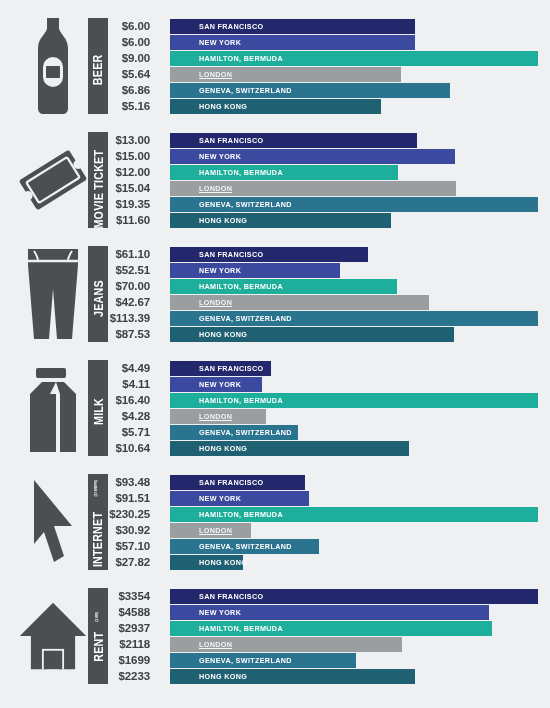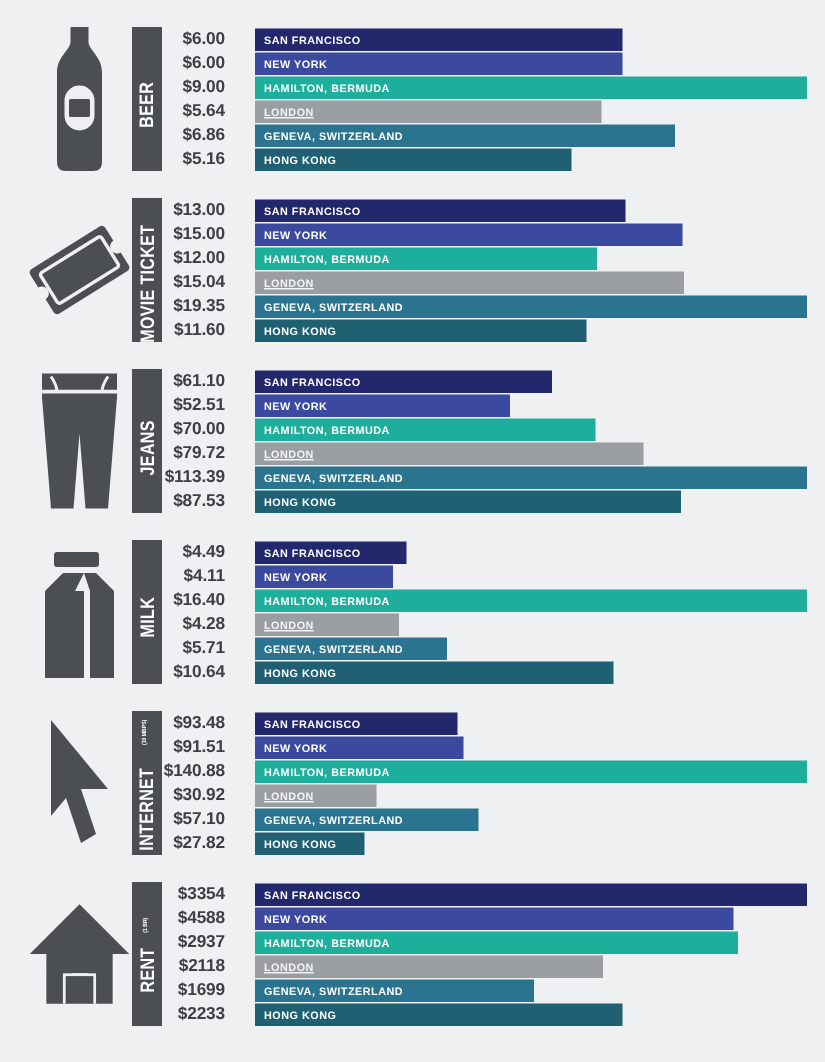--- a/index.html
+++ b/index.html
@@ -91,20 +91,21 @@
   .bar-track {
     flex: 1 1 auto;
     height: 15px;
     position: relative;
   }
   .bar {
     height: 15px;
     display: flex;
     align-items: center;
     min-width: 58px;
+    padding-left: 23px;
   }
   .bar-label {
     color: #ffffff;
     font-size: 7.2px;
     font-weight: bold;
     letter-spacing: 0.35px;
     padding-left: 6px;
     white-space: nowrap;
     font-family: "Liberation Sans Narrow", "Liberation Sans", sans-serif;
   }
@@ -277,21 +278,21 @@
         </div>
         <div class="row">
           <div class="price">$70.00</div>
           <div class="bar-track">
             <div class="bar" style="width: 61.7338%; background: rgb(30, 174, 156);">
               <span class="bar-label">HAMILTON, BERMUDA</span>
             </div>
           </div>
         </div>
         <div class="row">
-          <div class="price">$79.72</div>
+          <div class="price">$42.67</div>
           <div class="bar-track">
             <div class="bar light" style="width: 70.306%; background: rgb(154, 158, 161);">
               <span class="bar-label">LONDON</span>
             </div>
           </div>
         </div>
         <div class="row">
           <div class="price">$113.39</div>
           <div class="bar-track">
             <div class="bar" style="width: 100%; background: rgb(43, 116, 144);">
@@ -398,21 +399,21 @@
         </div>
         <div class="row">
           <div class="price">$91.51</div>
           <div class="bar-track">
             <div class="bar" style="width: 37.72%; background: rgb(59, 74, 158);">
               <span class="bar-label">NEW YORK</span>
             </div>
           </div>
         </div>
         <div class="row">
-          <div class="price">$140.88</div>
+          <div class="price">$230.25</div>
           <div class="bar-track">
             <div class="bar" style="width: 100%; background: rgb(30, 174, 156);">
               <span class="bar-label">HAMILTON, BERMUDA</span>
             </div>
           </div>
         </div>
         <div class="row">
           <div class="price">$30.92</div>
           <div class="bar-track">
             <div class="bar light" style="width: 21.9478%; background: rgb(154, 158, 161);">

